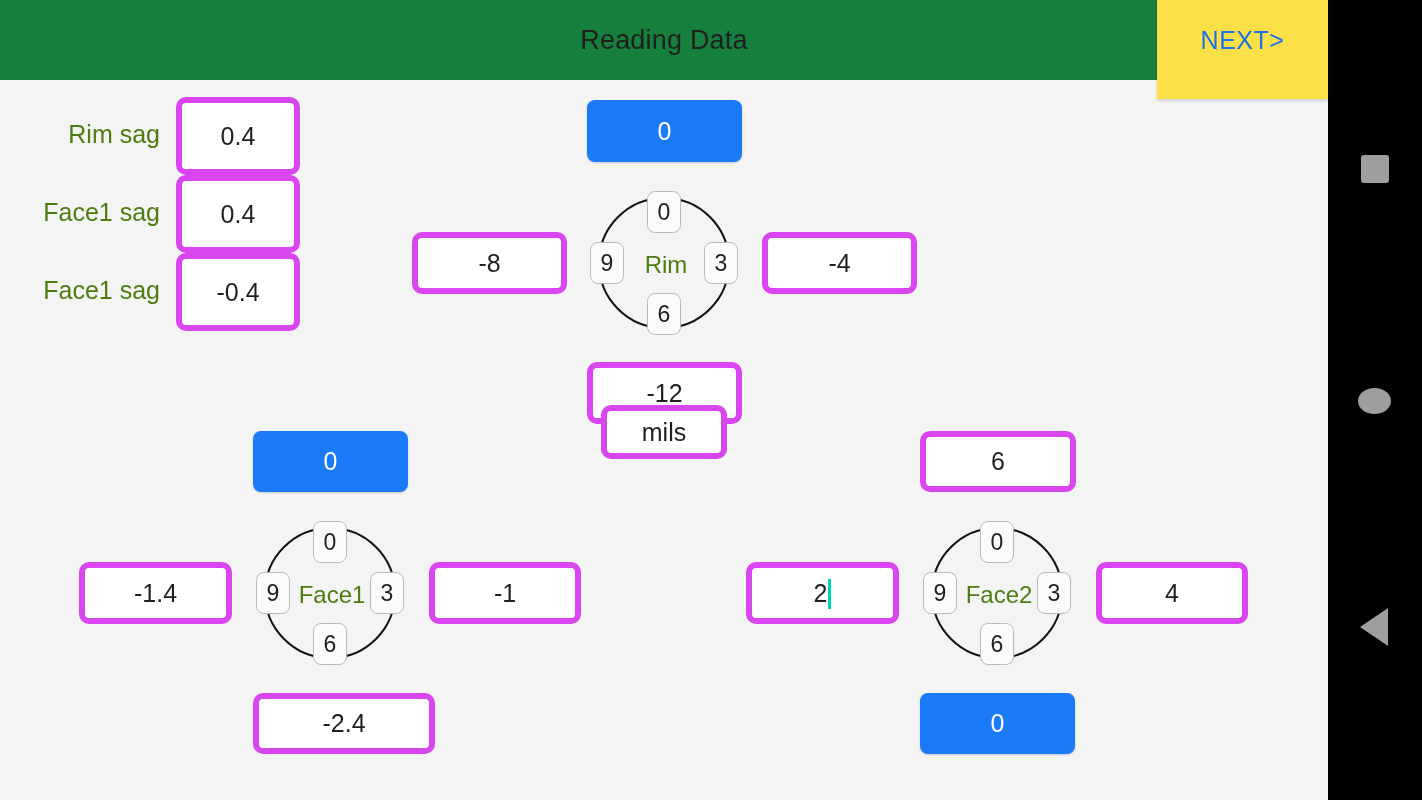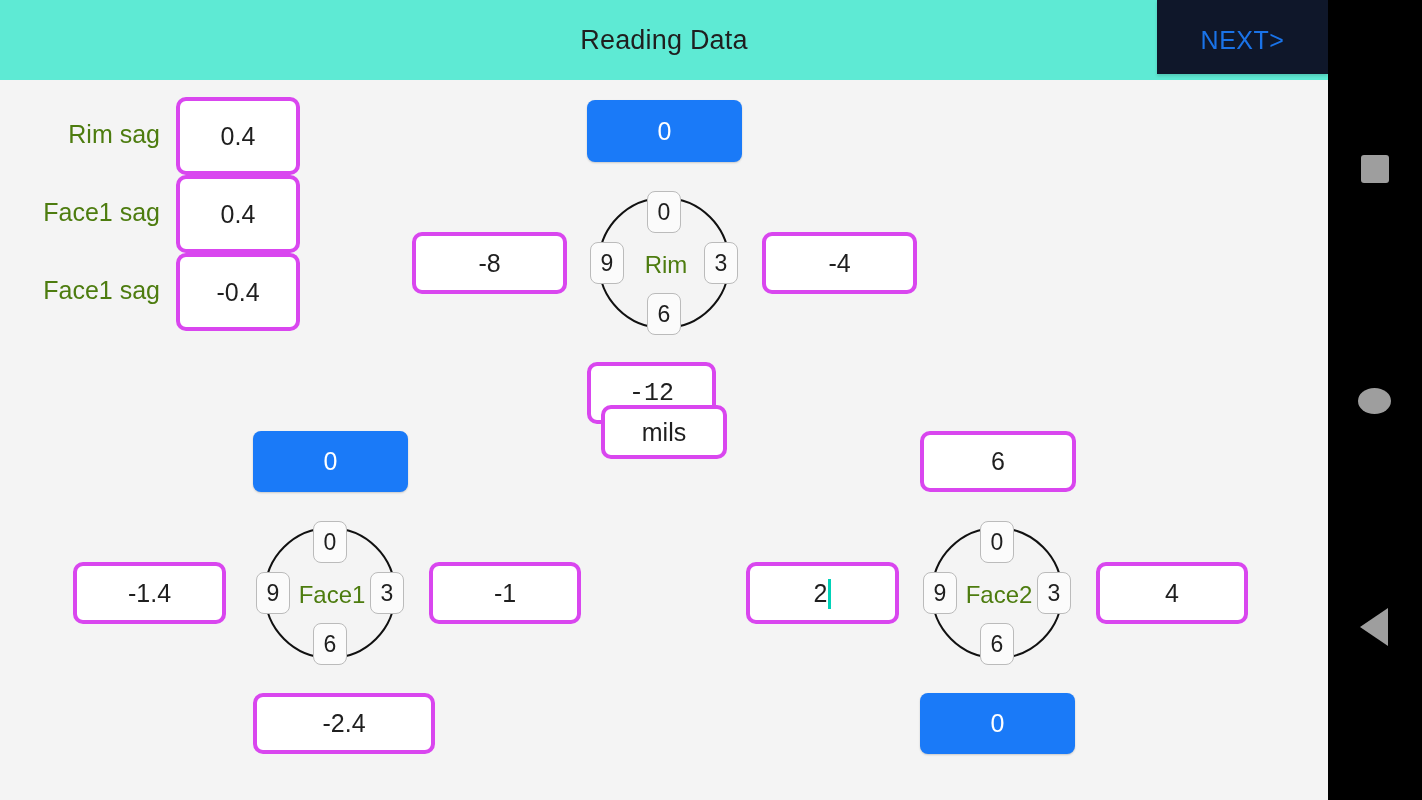--- a/index.html
+++ b/index.html
@@ -32,41 +32,41 @@
     overflow: hidden;
   }
 
   
   #header {
     position: absolute;
     left: 0;
     top: 0;
     width: 1328px;
     height: 80px;
-    background: #5eead4;
+    background: #15803d;
   }
   #header-title {
     position: absolute;
     left: 0;
     top: 0;
     width: 1328px;
     height: 80px;
     line-height: 80px;
     text-align: center;
     font-size: 27px;
     color: #1f1f1f;
     letter-spacing: 0.2px;
   }
   #next-panel {
     position: absolute;
     left: 1157px;
     top: 0;
     width: 171px;
-    height: 74px;
-    background: #0f172a;
+    height: 99px;
+    background: #fde047;
     box-shadow: 0 2px 3px rgba(0,0,0,0.14);
     cursor: pointer;
   }
   #next-label {
     position: absolute;
     left: 0;
     top: 0;
     width: 171px;
     height: 80px;
     line-height: 80px;
@@ -74,21 +74,21 @@
     font-size: 25px;
     font-weight: 500;
     color: #1a73e8;
     letter-spacing: 0.5px;
   }
 
   
   .vbox {
     position: absolute;
     background: #ffffff;
-    border: 4px solid #d946ef;
+    border: 6px solid #d946ef;
     border-radius: 10px;
     box-sizing: border-box;
     display: flex;
     align-items: center;
     justify-content: center;
     font-size: 25px;
     color: #1f1f1f;
     cursor: text;
   }
   .vbox.blue {
@@ -225,35 +225,35 @@
 
     <div class="sag-label" style="left:10px; top:276px; width:150px;">Face1 sag</div>
     <div class="vbox" style="left:176px; top:253px; width:124px; height:78px;">-0.4</div>
 
     <div class="vbox blue" style="left:587px; top:100px; width:155px; height:62px;">0</div>
 
     <div class="vbox" style="left:412px; top:232px; width:155px; height:62px;">-8</div>
 
     <div class="vbox" style="left:762px; top:232px; width:155px; height:62px;">-4</div>
 
-    <div class="vbox" style="left:587px; top:362px; width:129px; height:62px;font-family:Liberation Mono, monospace;">-12</div>
+    <div class="vbox" style="left:587px; top:362px; width:155px; height:62px;">-12</div>
 
     <div class="vbox" style="left:601px; top:405px; width:126px; height:54px;">mils</div>
 
     <div class="dial" style="left:598px; top:197px;">
       <div class="dial-name">Rim</div>
       <div class="clock top">0</div>
       <div class="clock right">3</div>
       <div class="clock bottom">6</div>
       <div class="clock left">9</div>
     </div>
 
     <div class="vbox blue" style="left:253px; top:431px; width:155px; height:61px;">0</div>
 
-    <div class="vbox" style="left:73px; top:562px; width:153px; height:62px;">-1.4</div>
+    <div class="vbox" style="left:79px; top:562px; width:153px; height:62px;">-1.4</div>
 
     <div class="vbox" style="left:429px; top:562px; width:152px; height:62px;">-1</div>
 
     <div class="vbox" style="left:253px; top:693px; width:182px; height:61px;">-2.4</div>
 
     <div class="dial" style="left:264px; top:527px;">
       <div class="dial-name">Face1</div>
       <div class="clock top">0</div>
       <div class="clock right">3</div>
       <div class="clock bottom">6</div>

